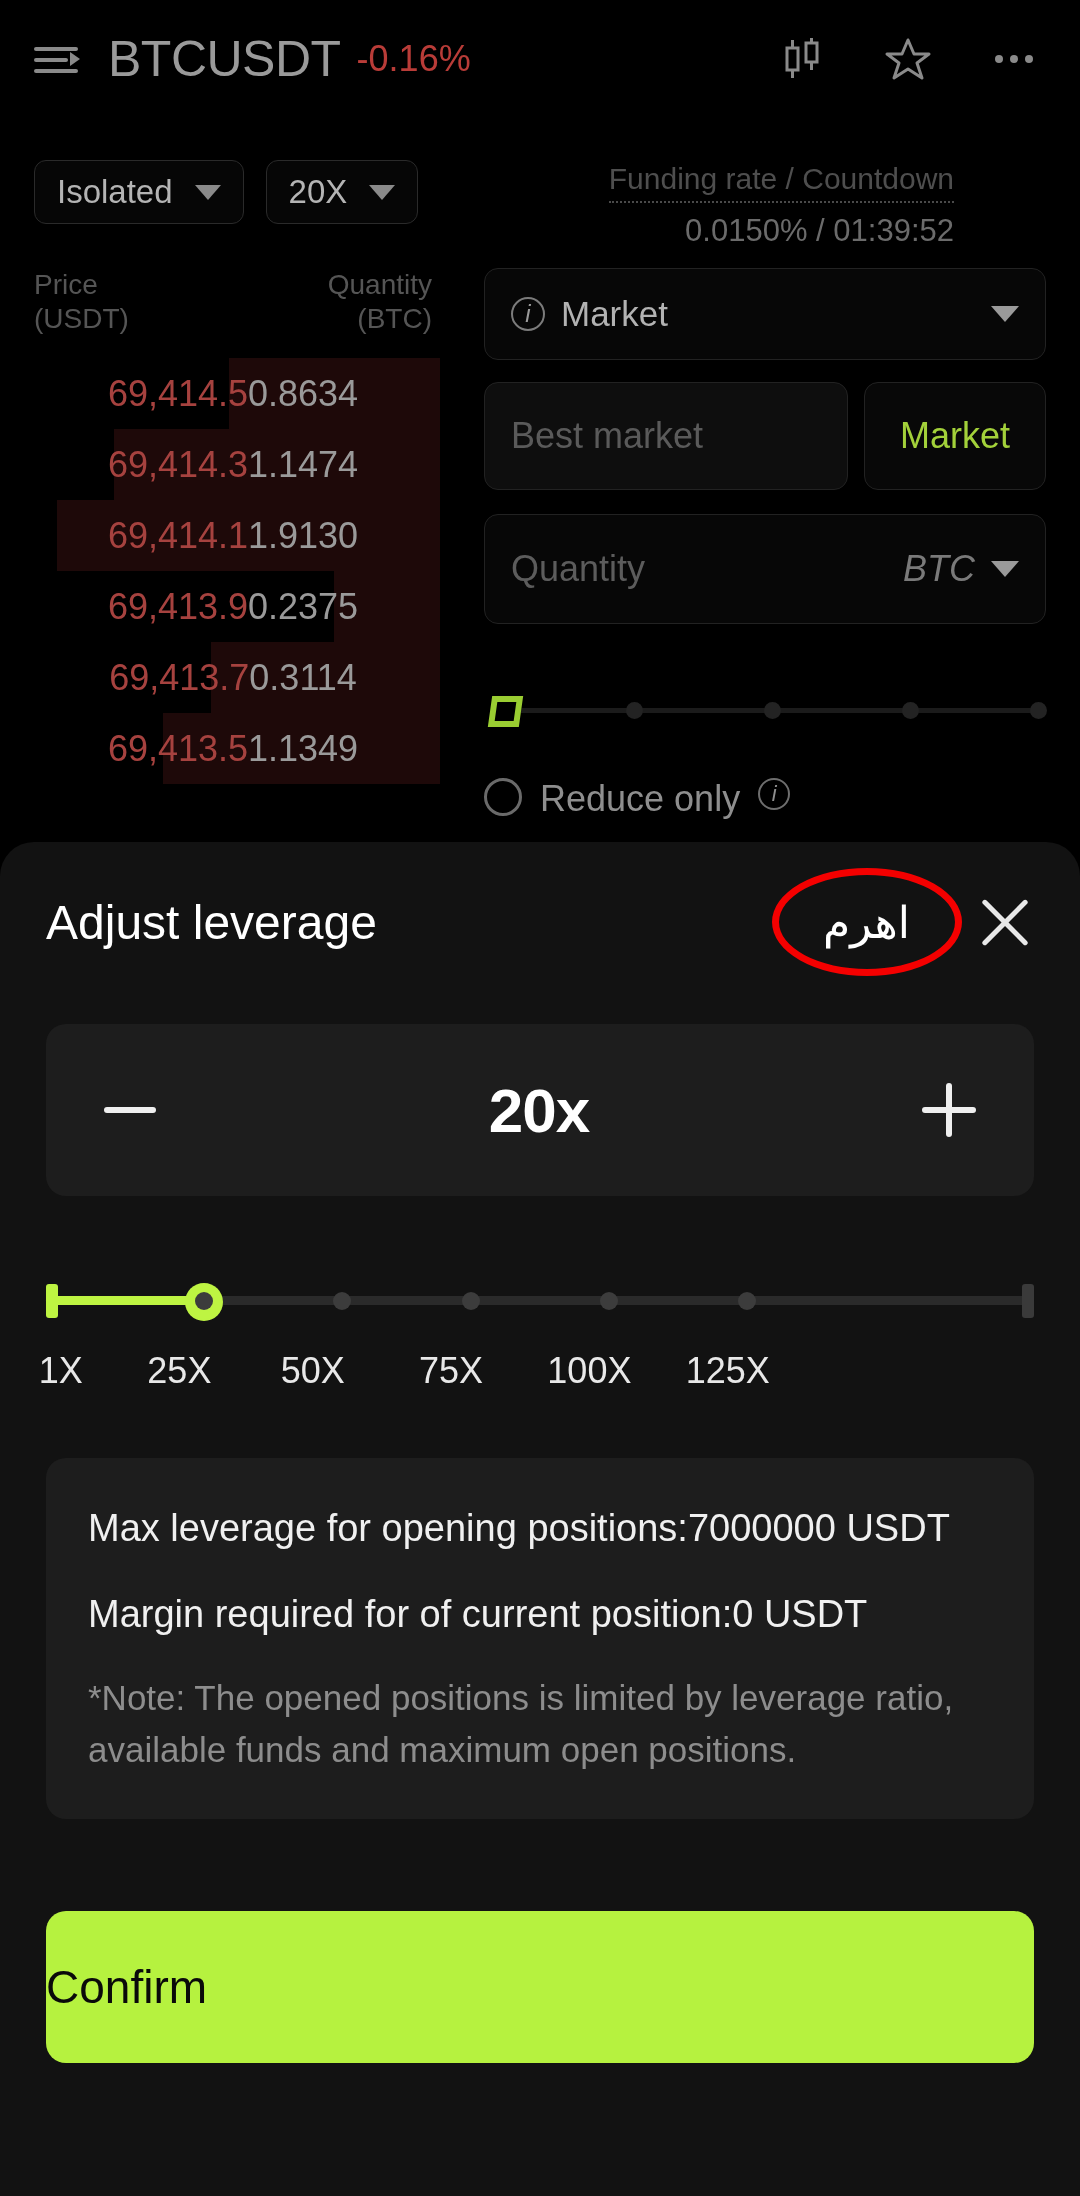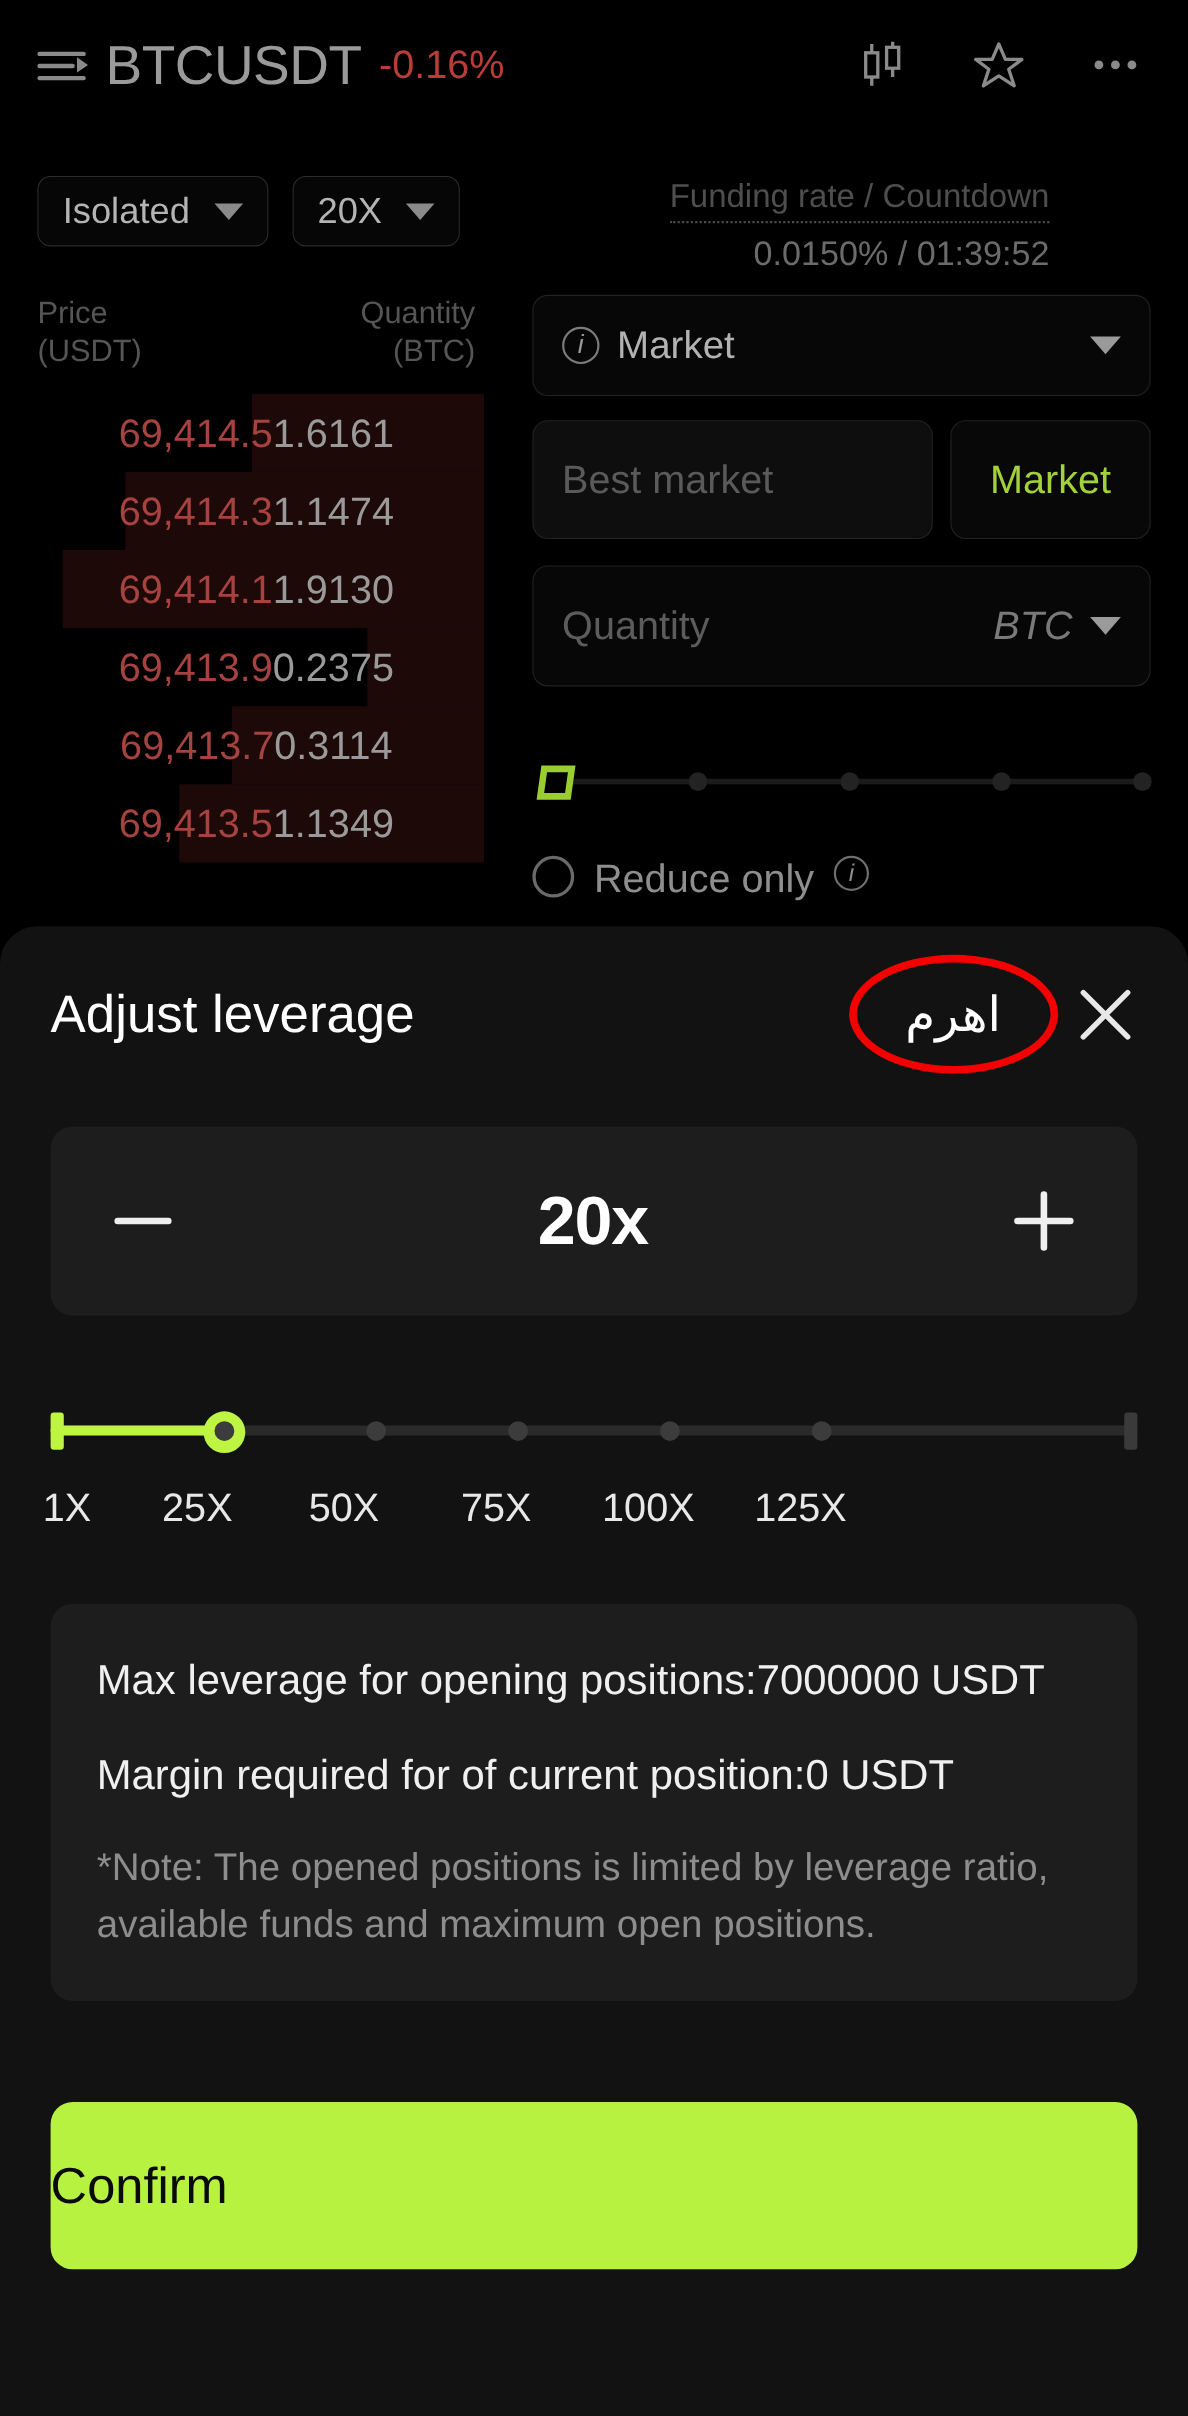--- a/index.html
+++ b/index.html
@@ -22,21 +22,21 @@
   .hamburger i {
     position:absolute; left:0; height:4px; background:#8a8a8a; border-radius:2px; display:block;
   }
   .hamburger i:nth-child(1){ top:5px;  width:44px; }
   .hamburger i:nth-child(2){ top:16px; width:34px; }
   .hamburger i:nth-child(3){ top:27px; width:44px; }
   .hamburger .arrow {
     position:absolute; right:-2px; top:10px; width:0;height:0;
     border-left:10px solid #8a8a8a; border-top:7px solid transparent; border-bottom:7px solid transparent;
   }
-  .pair-name { font-size:50px; color:#9a9a9a; letter-spacing:-0.5px; font-weight:400; }
+  .pair-name { font-size:50px; color:#9a9a9a; letter-spacing:-0.5px; font-weight:400;margin-left:12px; }
   .pair-chg { font-size:36px; color:#b93c38; margin-left:16px; font-weight:400; }
   .topbar-right { margin-left:auto; display:flex; align-items:center; gap:58px; padding-right:8px; }
   .ic { width:48px; height:48px; display:block; }
 
   .rowctl {
     position:absolute; left:0; top:160px; width:988px; height:90px;
     display:flex; align-items:flex-start; padding:0 34px;justify-content:center;
   }
   .sel {
     height:64px; border:1px solid #2a2a2a; border-radius:12px;
@@ -232,21 +232,21 @@
         </div>
         <div class="c r">
           <div>Quantity</div>
           <div>(BTC)</div>
         </div>
       </div>
       <div class="ob-rows" id="ob-rows">
           <div class="ob-row">
             <div class="ob-bar" style="width: 48%;"></div>
             <div class="ob-p">69,414.5</div>
-            <div class="ob-q">1.6161</div>
+            <div class="ob-q">0.8634</div>
           </div>
           <div class="ob-row">
             <div class="ob-bar" style="width: 74%;"></div>
             <div class="ob-p">69,414.3</div>
             <div class="ob-q">1.1474</div>
           </div>
           <div class="ob-row">
             <div class="ob-bar" style="width: 87%;"></div>
             <div class="ob-p">69,414.1</div>
             <div class="ob-q">1.9130</div>

